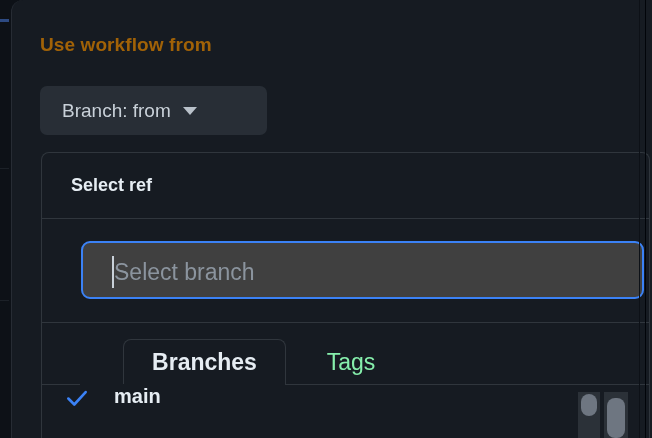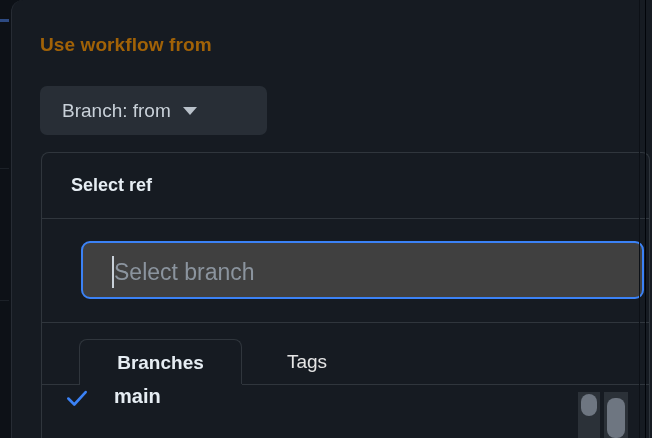--- a/index.html
+++ b/index.html
@@ -183,41 +183,42 @@
     position: relative;
     height: 62px;
   }
   .tab {
     position: absolute;
     top: 16px;
     height: 46px;
     display: flex;
     align-items: center;
     justify-content: center;
-    font-size: 19px;
+    font-size: 23px;
     box-sizing: border-box;
     cursor: pointer;
     white-space: nowrap;
+    margin-left: 44px;
   }
   .tab-branches {
     left: 37px;
     width: 163px;
     background: #161b22;
     color: #e6edf3;
     font-weight: bold;
     border: 1px solid #30363d;
     border-bottom: none;
     border-top-left-radius: 8px;
     border-top-right-radius: 8px;
   }
   .tab-tags {
     left: 210px;
     width: 110px;
     background: transparent;
-    color: #e5e5e5;
+    color: #86efac;
     font-weight: normal;
     border: none;
   }
   .tabs-underline {
     position: absolute;
     left: 0;
     right: 0;
     top: 61px;
     height: 1px;
     background: #30363d;

